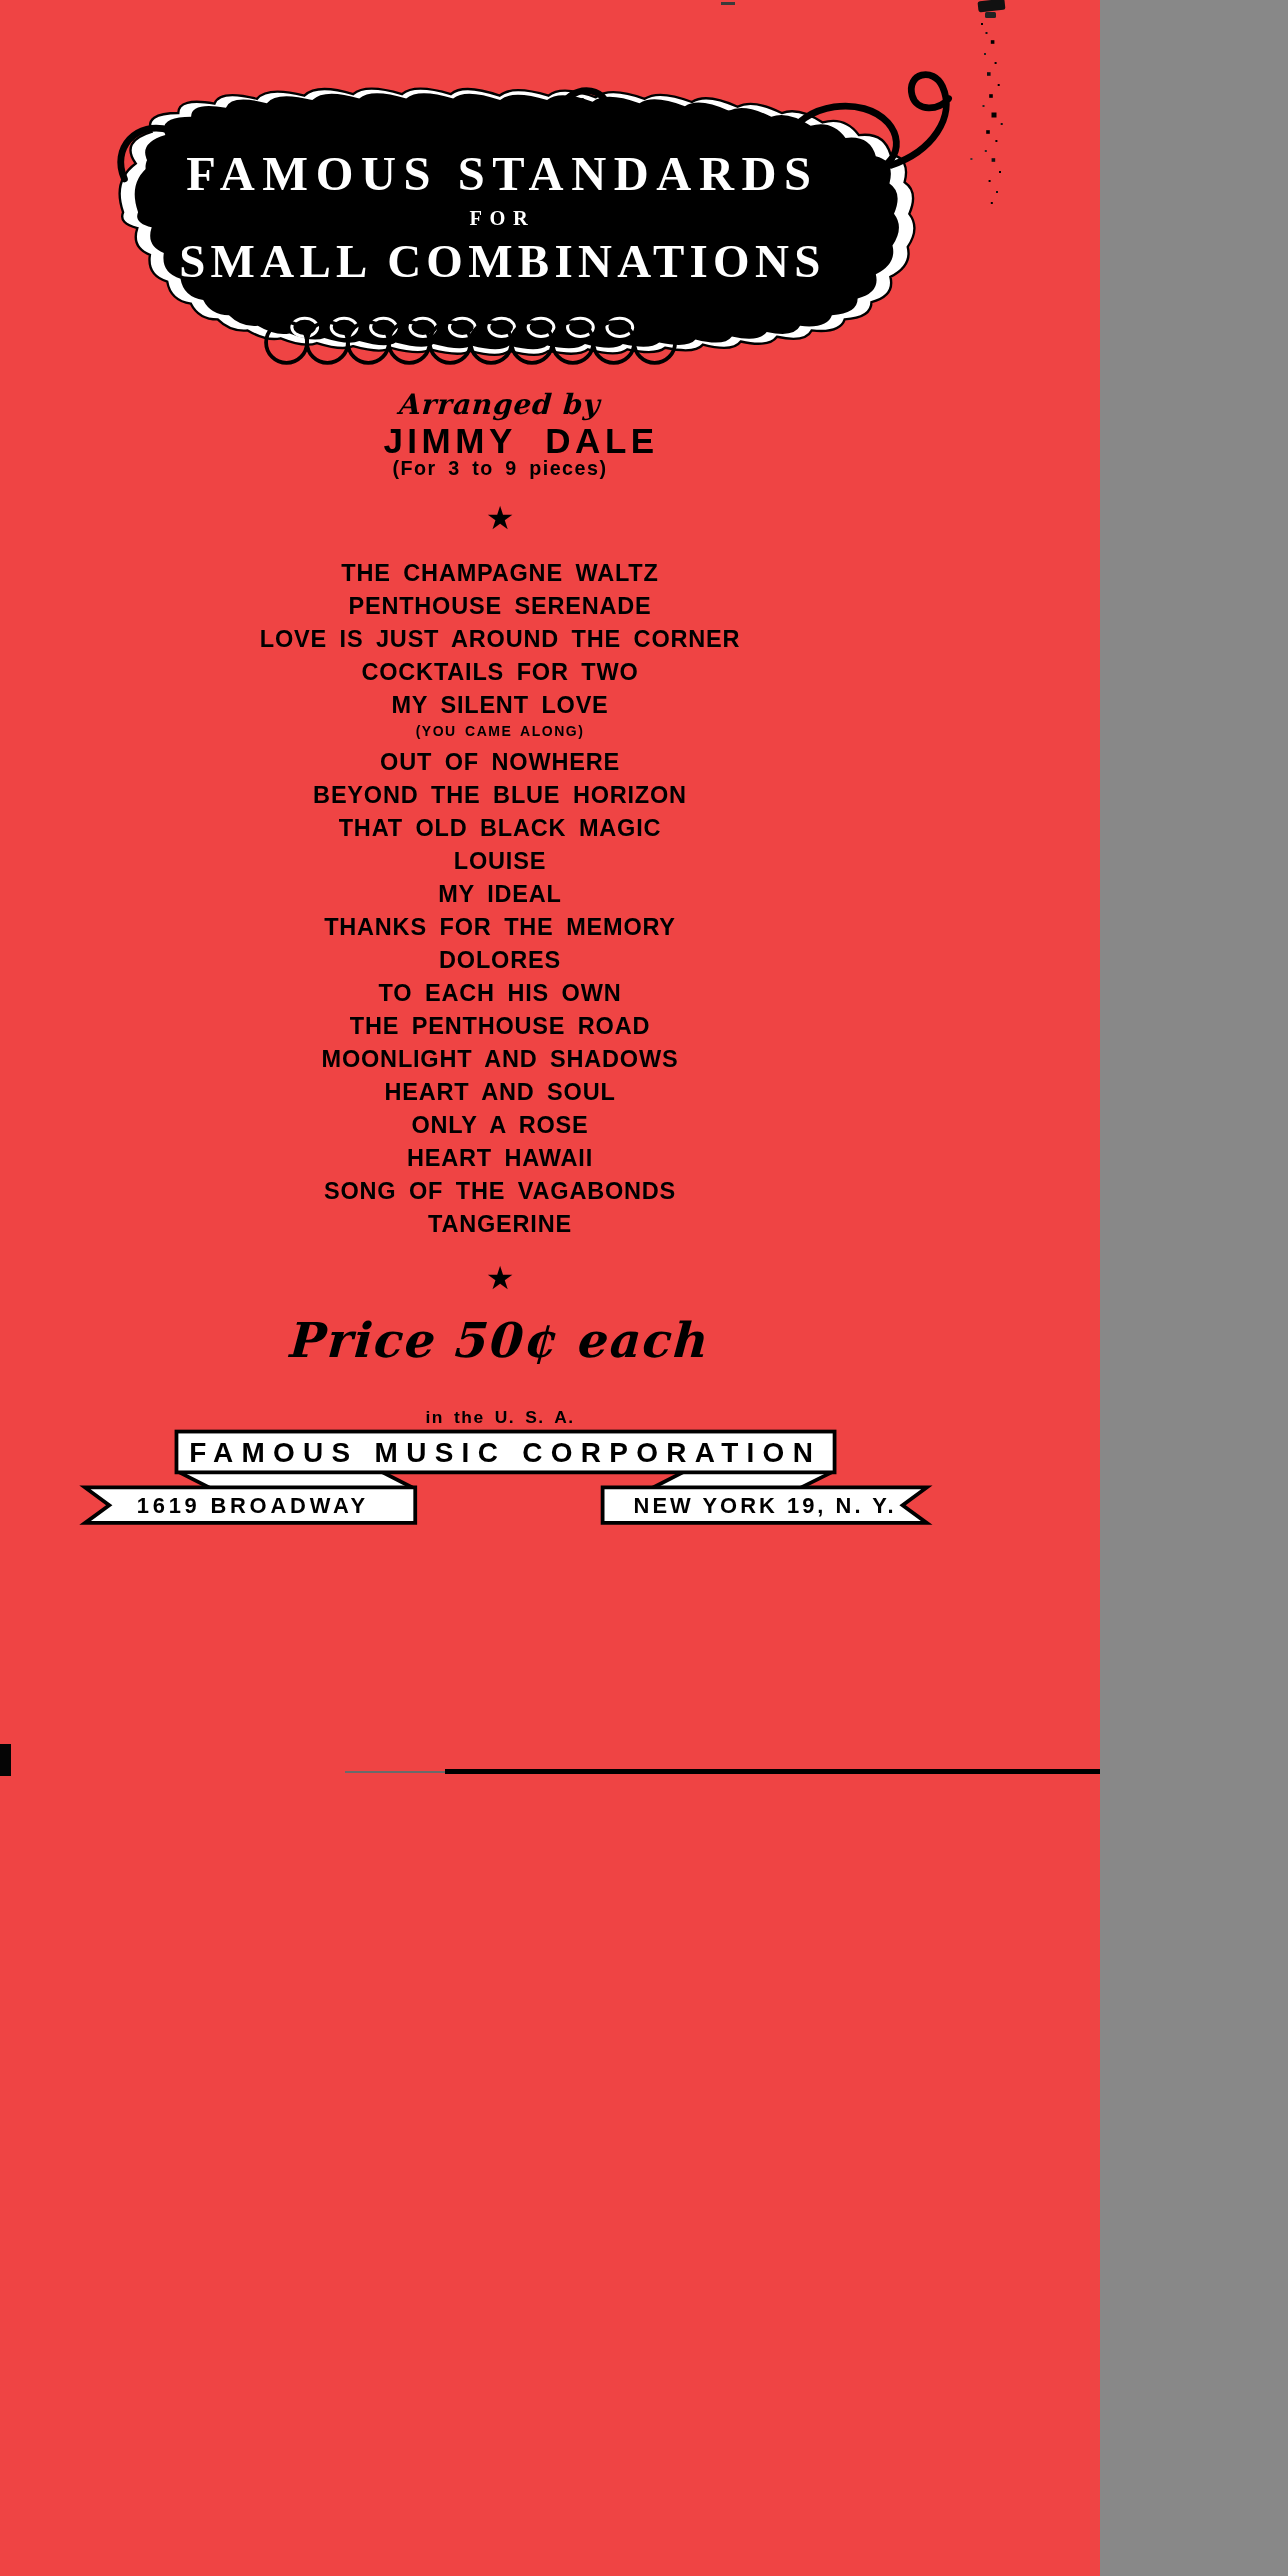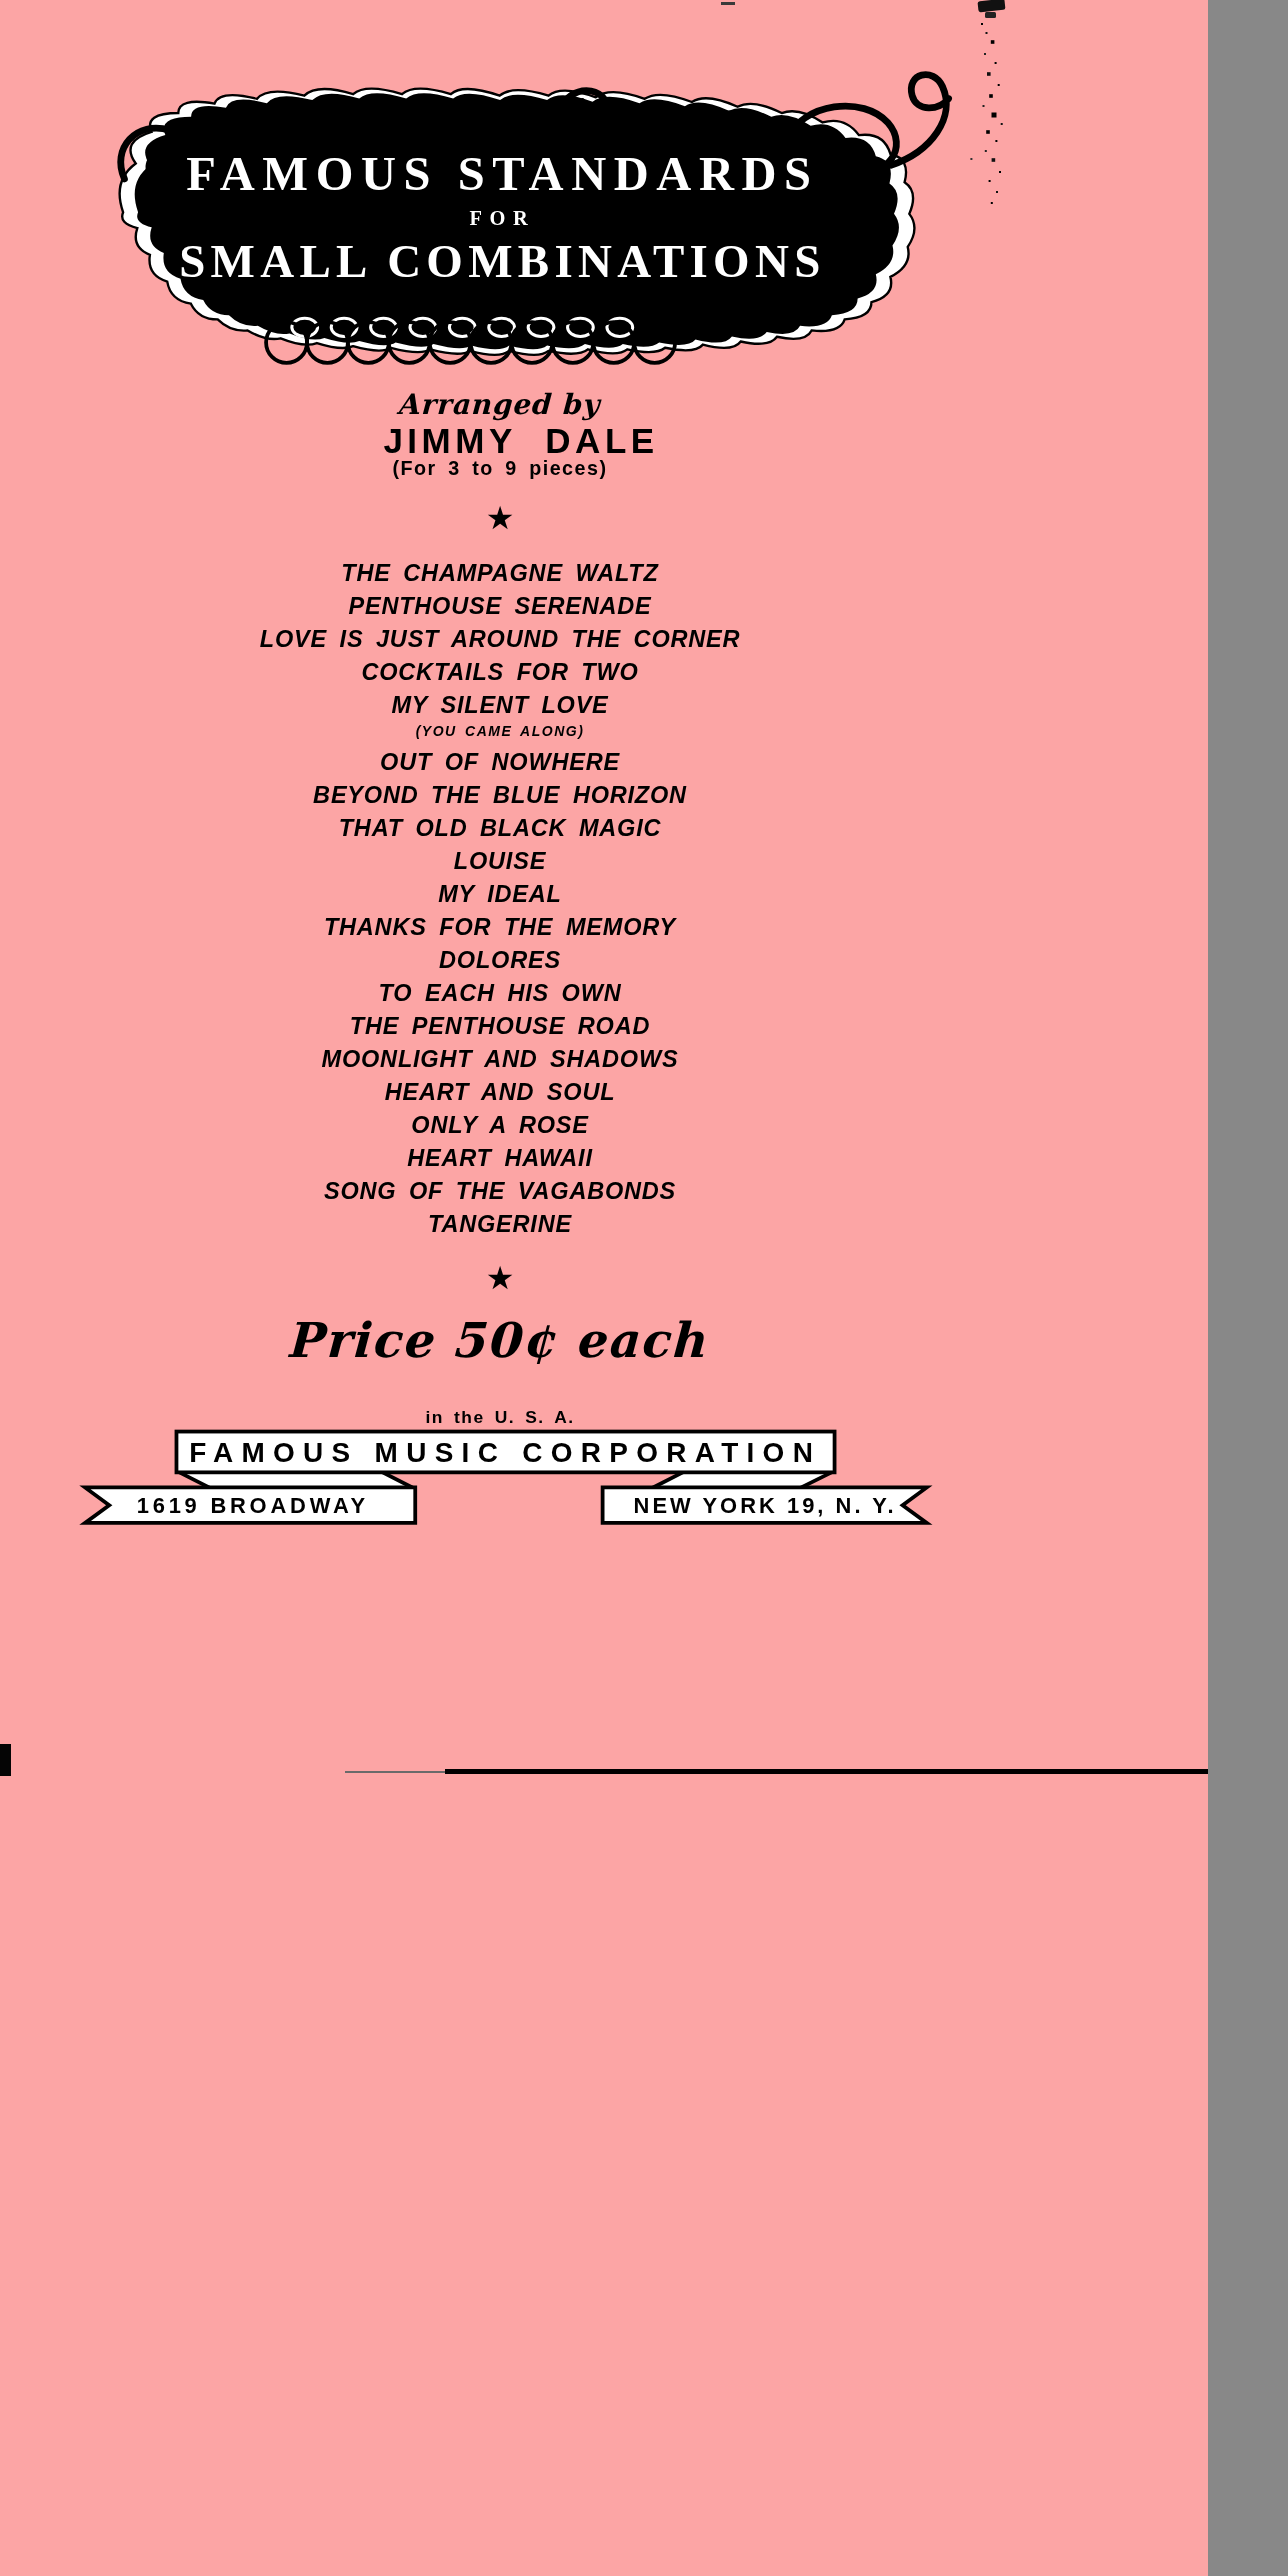--- a/index.html
+++ b/index.html
@@ -1,17 +1,17 @@
 <!DOCTYPE html>
 <html style="font-size:12px"><head>
 <meta charset="utf-8">
 <style>
   html,body{margin:0;padding:0;background:#888;}
   .page{
-    position:relative;width:1208px;height:2576px;background:#fca5a5;
+    position:relative;width:1100px;height:2576px;background:#ef4444;
     overflow:hidden;font-family:"Liberation Sans",sans-serif;color:#000;
   }
   .abs{position:absolute;}
   .ctr{left:0;width:1000px;text-align:center;}
 
   
   .script{
     font-family:"DejaVu Serif",serif;font-style:italic;font-weight:bold;
     transform:skewX(-4deg);
   }
@@ -20,21 +20,21 @@
   .pieces{top:457px;font-size:19.7px;font-weight:bold;letter-spacing:1.5px;word-spacing:4.5px;}
   .star1{top:502px;font-size:32px;line-height:32px;}
   .star2{top:1262px;font-size:32px;line-height:32px;}
   .price{top:1312px;font-size:48px;letter-spacing:1.5px;}
   .usa{top:1382px;font-size:17.4px;font-weight:bold;letter-spacing:1.5px;word-spacing:3.8px;margin-top:25px;}
 
   
   .songs{top:557px;}
   .song-row{
     height:33px;line-height:33px;font-size:23.5px;font-weight:bold;
-    letter-spacing:0.8px;word-spacing:5.3px;font-style:italic;
+    letter-spacing:0.8px;word-spacing:5.3px;
   }
   .song-row.small{height:24px;line-height:19.7px;font-size:14px;letter-spacing:1.5px;word-spacing:3px;}
 
   
   .blk-square{left:0;top:1744px;width:10.6px;height:32px;background:#050505;}
   .scan-line-gray{left:345px;top:1771px;width:129px;height:2.3px;background:#6a6a6a;}
   .scan-line{left:445px;top:1769px;width:843px;height:4.5px;background:#000;}
   .top-dash{left:721px;top:1.5px;width:13.6px;height:3px;background:#3a3a3a;}
   .noise-blob1{left:978px;top:0;width:27px;height:11.4px;background:#111;border-radius:2.3px;transform:rotate(-6deg);}
   .noise-blob2{left:985px;top:12px;width:11.4px;height:6px;background:#222;border-radius:1.5px;}

